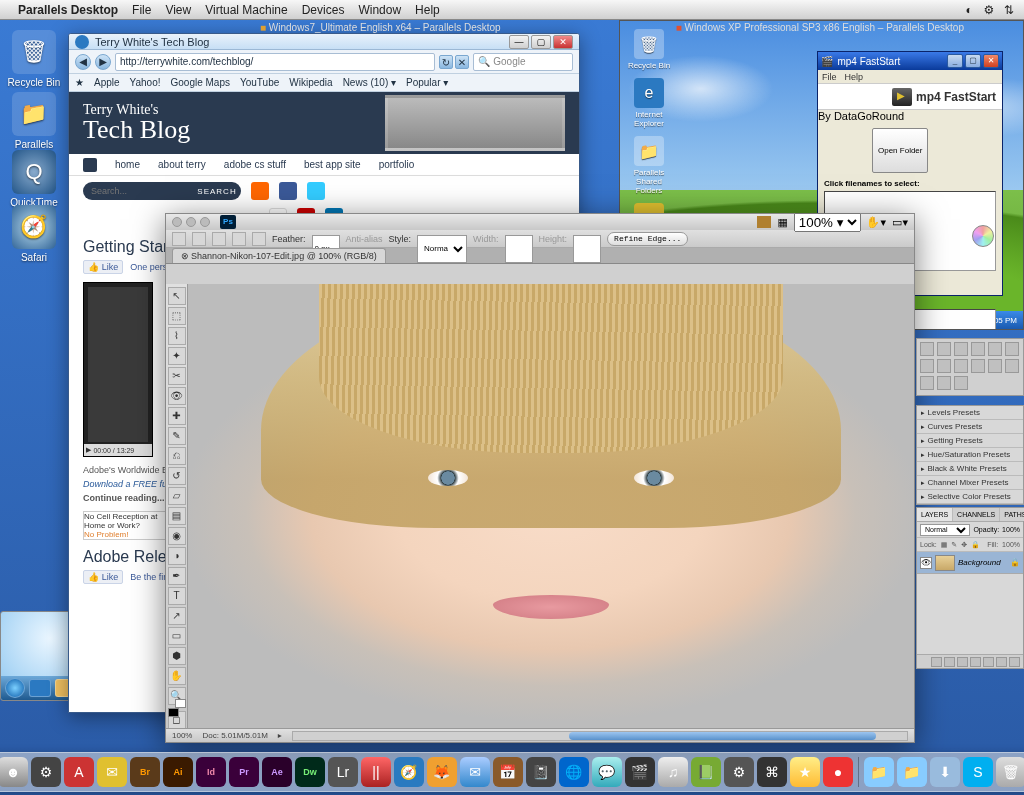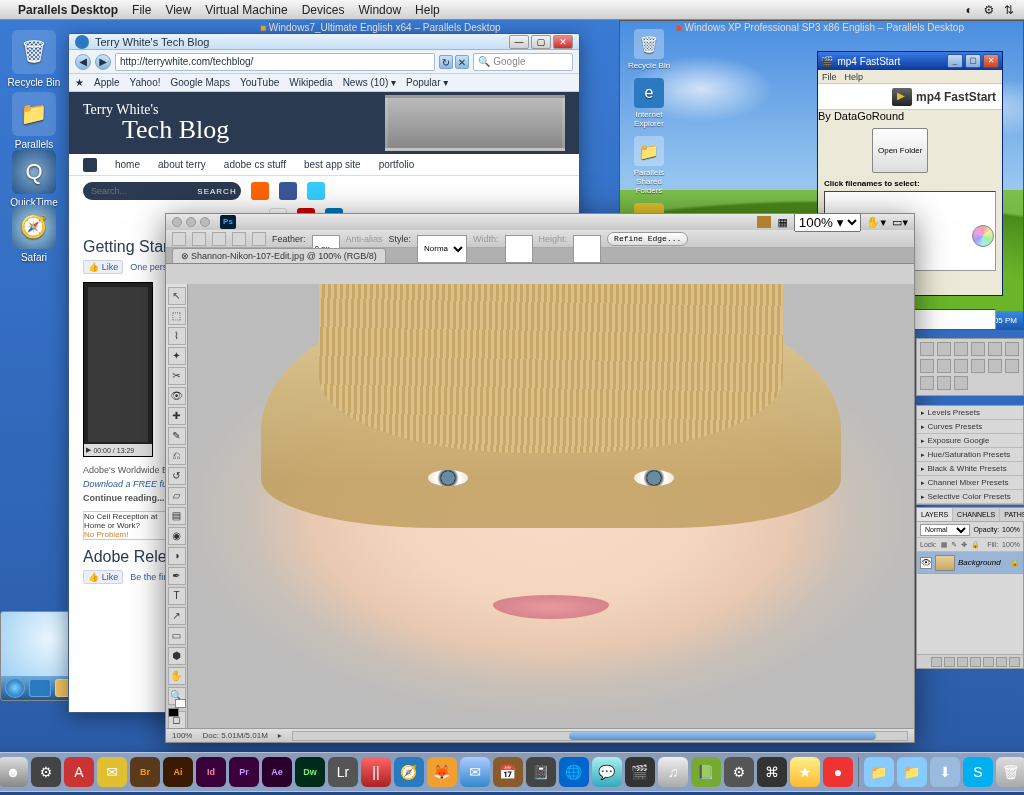--- a/index.html
+++ b/index.html
@@ -32,21 +32,21 @@
 .iewin .titlebar .wbtn { width:20px; height:14px; background:linear-gradient(#f3f3f3,#d0d0d0); border:1px solid #999; border-radius:2px; font-size:9px; text-align:center; line-height:12px; }
 .iewin .titlebar .wbtn.close { background:linear-gradient(#f08a8a,#c83232); color:#fff; }
 .iewin .addrbar { height:24px; background:#eef3f9; border-bottom:1px solid #c0d0e0; display:flex; align-items:center; padding:0 6px; gap:4px; }
 .iewin .addrbar .nav { width:16px; height:16px; border-radius:50%; background:linear-gradient(#cde3f6,#8ab7e0); border:1px solid #7aa7d0; text-align:center; font-size:10px; line-height:14px; color:#234; }
 .iewin .addrbar .url { flex:1; height:18px; border:1px solid #a8bdd4; background:#fff; border-radius:2px; padding:0 4px; font-size:10px; line-height:16px; color:#234; }
 .iewin .addrbar .search { width:100px; height:18px; border:1px solid #a8bdd4; background:#fff; border-radius:2px; padding:0 4px; font-size:10px; line-height:16px; color:#888; }
 .iewin .bmbar { height:18px; background:#eef3f9; border-bottom:1px solid #c0d0e0; display:flex; align-items:center; padding:0 6px; gap:10px; font-size:10px; color:#234; }
 .iewin .page { height:calc(100% - 64px); overflow:hidden; background:#fff; }
 .blog-header { height:62px; background:#2a3a50; color:#fff; display:flex; align-items:center; justify-content:space-between; padding:8px 14px; }
 .blog-header .logo { font-family: "Brush Script MT", cursive; font-size:14px; line-height:1; }
-.blog-header .logo .big { font-size:26px; font-weight:normal; display:block;margin-left:39px; }
+.blog-header .logo .big { font-size:26px; font-weight:normal; display:block; }
 .blog-header .hero { width:180px; height:56px; background:linear-gradient(#bbb,#888); border:3px solid rgba(255,255,255,.15); filter:grayscale(1); position:relative; }
 .blog-nav { height:22px; background:#fff; border-bottom:1px solid #ddd; display:flex; align-items:center; padding:0 14px; gap:18px; font-size:10px; color:#2a3a50; }
 .blog-nav .home-ic { width:14px; height:14px; background:#2a3a50; border-radius:2px; }
 .blog-tools { height:30px; background:#fff; display:flex; align-items:center; padding:0 14px; gap:10px; }
 .blog-tools .searchwrap { flex:0 0 auto; display:flex; }
 .blog-tools .sfield { width:110px; height:18px; background:#2a3a50; border:none; border-radius:9px 0 0 9px; color:#ccc; font-size:9px; padding:0 8px; }
 .blog-tools .sbtn { width:48px; height:18px; background:#2a3a50; border:none; border-radius:0 9px 9px 0; color:#fff; font-size:8px; letter-spacing:1px; }
 .blog-tools .social { width:18px; height:18px; border-radius:3px; }
 .blog-body { padding:10px 14px; color:#333; }
 .blog-body h2 { font-size:16px; font-weight:normal; color:#2a3a50; margin-bottom:4px; }
@@ -393,21 +393,21 @@
     <div class="row">
         <span class="tri">▸</span>
         <span>Levels Presets</span>
       </div>
     <div class="row">
         <span class="tri">▸</span>
         <span>Curves Presets</span>
       </div>
     <div class="row">
         <span class="tri">▸</span>
-        <span>Exposure Google</span>
+        <span>Getting Presets</span>
       </div>
     <div class="row">
         <span class="tri">▸</span>
         <span>Hue/Saturation Presets</span>
       </div>
     <div class="row">
         <span class="tri">▸</span>
         <span>Black &amp; White Presets</span>
       </div>
     <div class="row">

